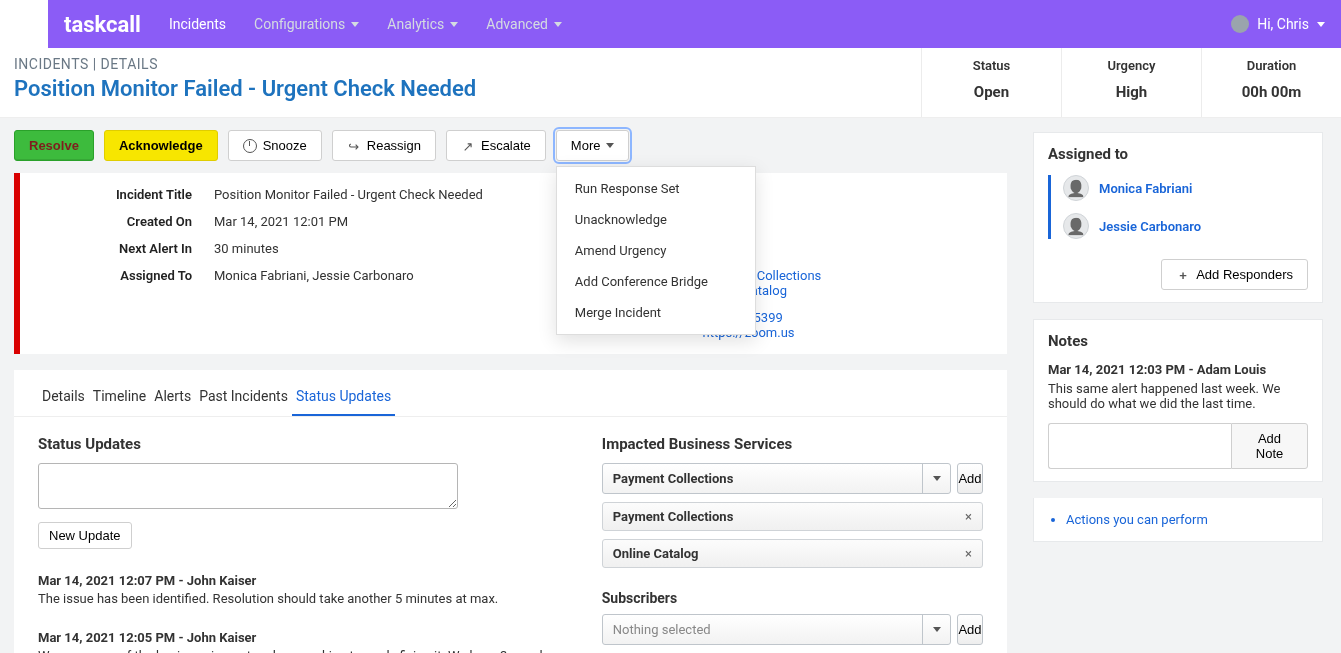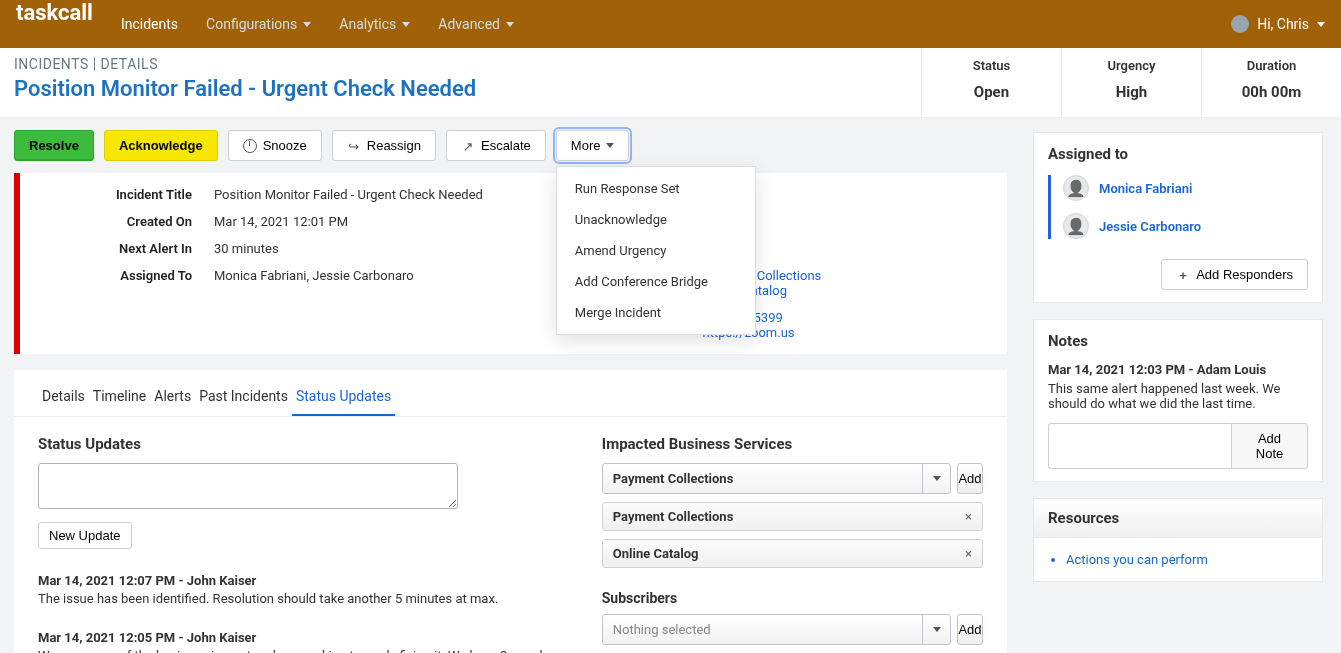--- a/index.html
+++ b/index.html
@@ -1,19 +1,19 @@
 <!DOCTYPE html>
 <html><head>
 <meta charset="utf-8">
 <style>
 * { margin: 0; padding: 0; box-sizing: border-box; }
 body { font-family: -apple-system, "Segoe UI", Roboto, Arial, sans-serif; font-size: 13px; color: #333; background: #fff; }
 
 
-.topnav { background: #a16207; height: 48px; display: flex; padding: 0 16px; }
+.topnav { background: #8b5cf6; height: 48px; display: flex; align-items: center; padding: 0 16px; margin-left: 48px; }
 .brand { color: #fff; font-size: 22px; font-weight: 700; margin-right: 28px; }
 .topnav .navitem { color: #d4dbe1; margin-right: 28px; font-size: 14px; cursor: pointer; display: inline-flex; align-items: center; gap: 6px; }
 .topnav .navitem.active { color: #fff; }
 .topnav .spacer { flex: 1; }
 .topnav .user { color: #fff; display: flex; align-items: center; gap: 8px; font-size: 14px; }
 .avatar-sm { width: 18px; height: 18px; border-radius: 50%; background: #9aa4ad; display: inline-block; }
 .caret { display: inline-block; width: 0; height: 0; border-left: 4px solid transparent; border-right: 4px solid transparent; border-top: 5px solid currentColor; }
 
 
 .headwrap { display: flex; border-bottom: 1px solid #eee; }
@@ -26,21 +26,21 @@
 .stat .val { font-weight: 700; font-size: 15px; }
 
 
 .grid { display: flex; }
 .maincol { flex: 1; background: #f2f3f4; }
 .sidecol { width: 320px; background: #f2f3f4; padding: 14px 18px 0 12px; }
 
 
 .actionbar { padding: 12px 14px; display: flex; gap: 10px; align-items: center; }
 .btn { border: 1px solid #cfcfcf; background: #fff; padding: 7px 14px; border-radius: 3px; font-size: 13px; cursor: pointer; display: inline-flex; align-items: center; gap: 6px; }
-.btn-green { background: #3dbb3d; border-color: #2aa12a; color: #000000; font-weight: 600; box-shadow: inset 0 -1px 0 rgba(0,0,0,.1); }
+.btn-green { background: #3dbb3d; border-color: #2aa12a; color: #7f1d1d; font-weight: 600; box-shadow: inset 0 -1px 0 rgba(0,0,0,.1); }
 .btn-yellow { background: #f7e600; border-color: #e0cd00; font-weight: 600; }
 .btn-focus { outline: 2px solid #8db6ff; outline-offset: 1px; }
 .icon { display: inline-block; width: 14px; height: 14px; }
 .icon-clock { border: 1.5px solid #555; border-radius: 50%; position: relative; }
 .icon-clock::after { content: ""; position: absolute; left: 5px; top: 1px; width: 1.5px; height: 5px; background: #555; transform-origin: bottom; }
 .icon-arrow-right::before { content: "↪"; color: #555; }
 .icon-arrow-up::before { content: "↗"; color: #555; }
 .icon-plus::before { content: "+"; font-weight: 700; color: #555; }
 
 
@@ -305,19 +305,18 @@
         <div class="nhead">Mar 14, 2021 12:03 PM - Adam Louis</div>
         <div class="nbody">This same alert happened last week. We should do what we did the last time.</div>
       </div>
       <div class="noteform">
         <input type="text" style="">
         <button>Add Note</button>
       </div>
     </div>
 
     <div>
-      <div class="panel-grad-head">Resources</div>
       <ul class="reslist">
         <li>Actions you can perform</li>
       </ul>
     </div>
   </div>
 </div>
 
 </body></html>

